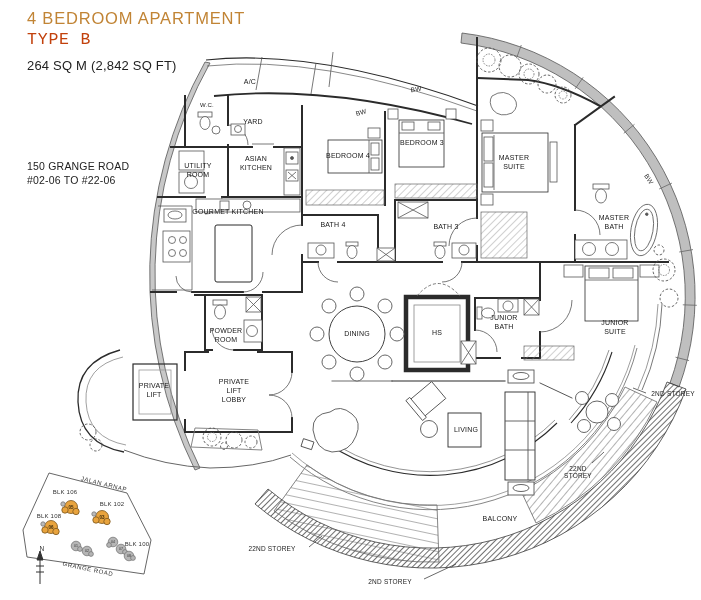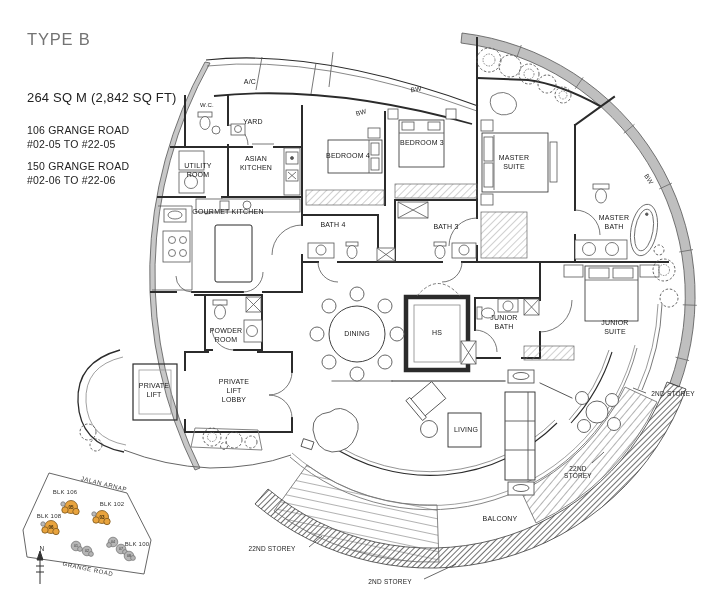--- a/index.html
+++ b/index.html
@@ -1,21 +1,21 @@
 <!DOCTYPE html>
 <html><head>
 <meta charset="utf-8">
 <style>
   html,body{margin:0;padding:0;background:#fff;}
   .page{position:relative;width:701px;height:600px;background:#fff;overflow:hidden;
         font-family:"Liberation Sans",sans-serif;color:#1b1b1b;}
   .plan-svg{position:absolute;left:0;top:0;}
   .hdr-t1{position:absolute;left:27px;top:9px;font-size:16.5px;letter-spacing:.8px;color:#c18435;}
-  .hdr-t2{position:absolute;left:27px;top:30px;font-size:16.5px;letter-spacing:.8px;color:#737373;}
-  .hdr-area{position:absolute;left:27px;top:58px;font-size:13px;letter-spacing:.2px;color:#222;margin-top:32px;}
+  .hdr-t2{position:absolute;left:27px;top:30px;font-size:16.5px;letter-spacing:.8px;color:#c2410c;font-family:Liberation Mono, monospace;}
+  .hdr-area{position:absolute;left:27px;top:58px;font-size:13px;letter-spacing:.2px;color:#222;}
   .addr{position:absolute;left:27px;font-size:10.5px;line-height:13.5px;letter-spacing:.2px;color:#222;}
   .rl{position:absolute;transform:translate(-50%,-50%);font-size:7px;line-height:1.25;
       text-align:center;letter-spacing:.2px;color:#161616;}
   .fs6{font-size:6px;}
   .ann{position:absolute;transform:translate(-50%,-50%);font-size:6.5px;letter-spacing:.2px;
        text-align:center;color:#222;white-space:nowrap;}
   .ann.wrap{white-space:normal;}
   .sm{position:absolute;transform:translate(-50%,-50%);font-size:6px;letter-spacing:.2px;color:#333;white-space:nowrap;}
   .un{position:absolute;transform:translate(-50%,-50%);font-size:4.5px;font-weight:bold;color:#3a2a0c;}
   .ung{position:absolute;transform:translate(-50%,-50%);font-size:3.5px;color:#333;}
@@ -371,27 +371,24 @@
             <circle cx="4" cy="3" r="2.4"></circle>
           </g>
         <g transform="translate(129,556)">
             <circle r="4.8"></circle>
             <circle cx="4" cy="2" r="2.4"></circle>
           </g>
       </g>
     </g>
   </svg>
 
+  <div class="hdr-t1">4 BEDROOM APARTMENT</div>
   <div class="hdr-t2">TYPE B</div>
   <div class="hdr-area">264 SQ M (2,842 SQ FT)</div>
 
-  <div class="addr" style="top:124px">
-    <div>106 GRANGE ROAD</div>
-    <div>#02-05 TO #22-05</div>
-  </div>
   <div class="addr" style="top:160px">
     <div>150 GRANGE ROAD</div>
     <div>#02-06 TO #22-06</div>
   </div>
 
   <div class="rl" style="left:250px;top:82px;width:30px">A/C</div>
   <div class="rl fs6" style="left:207px;top:106px;width:26px">W.C.</div>
   <div class="rl" style="left:253px;top:122px;width:34px">YARD</div>
   <div class="rl" style="left:198px;top:171px;width:34px">UTILITY ROOM</div>
   <div class="rl" style="left:256px;top:164px;width:40px">ASIAN KITCHEN</div>

